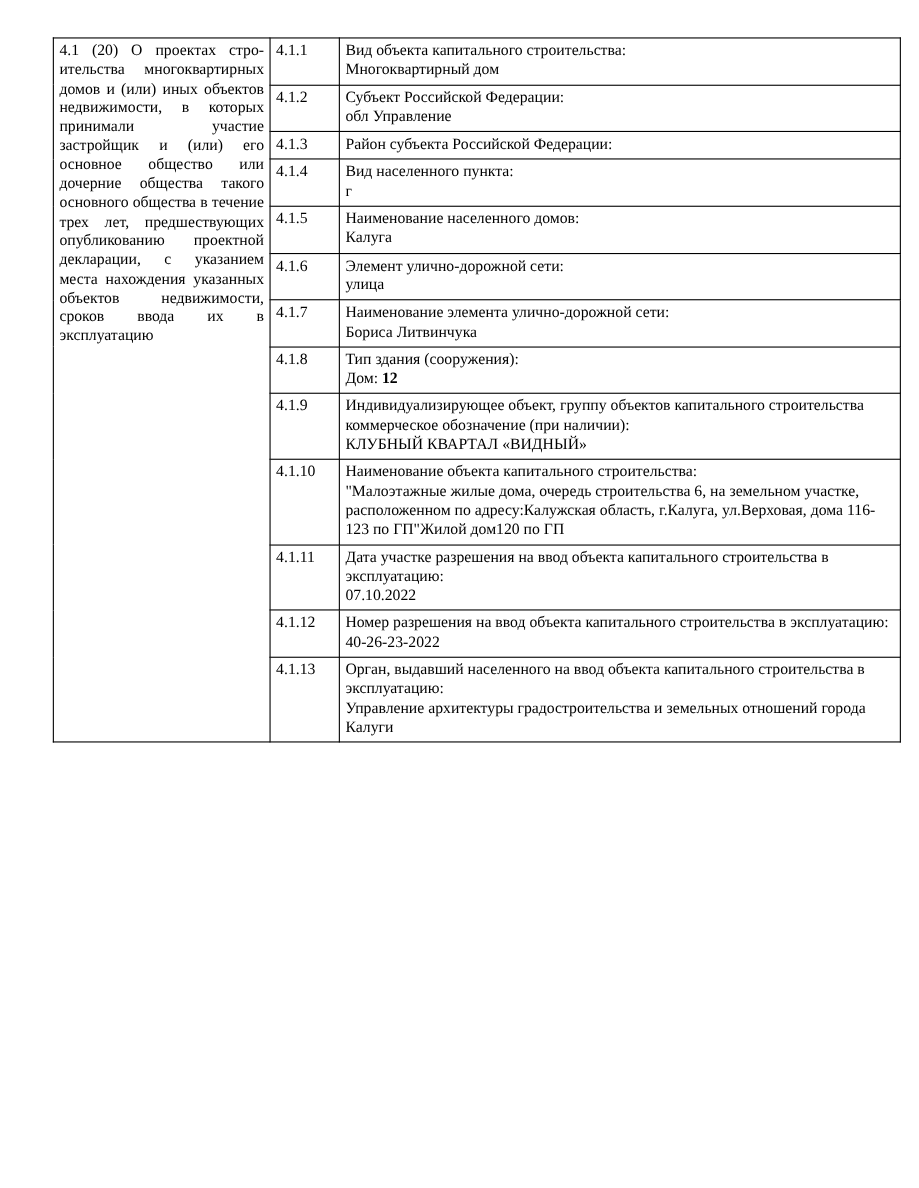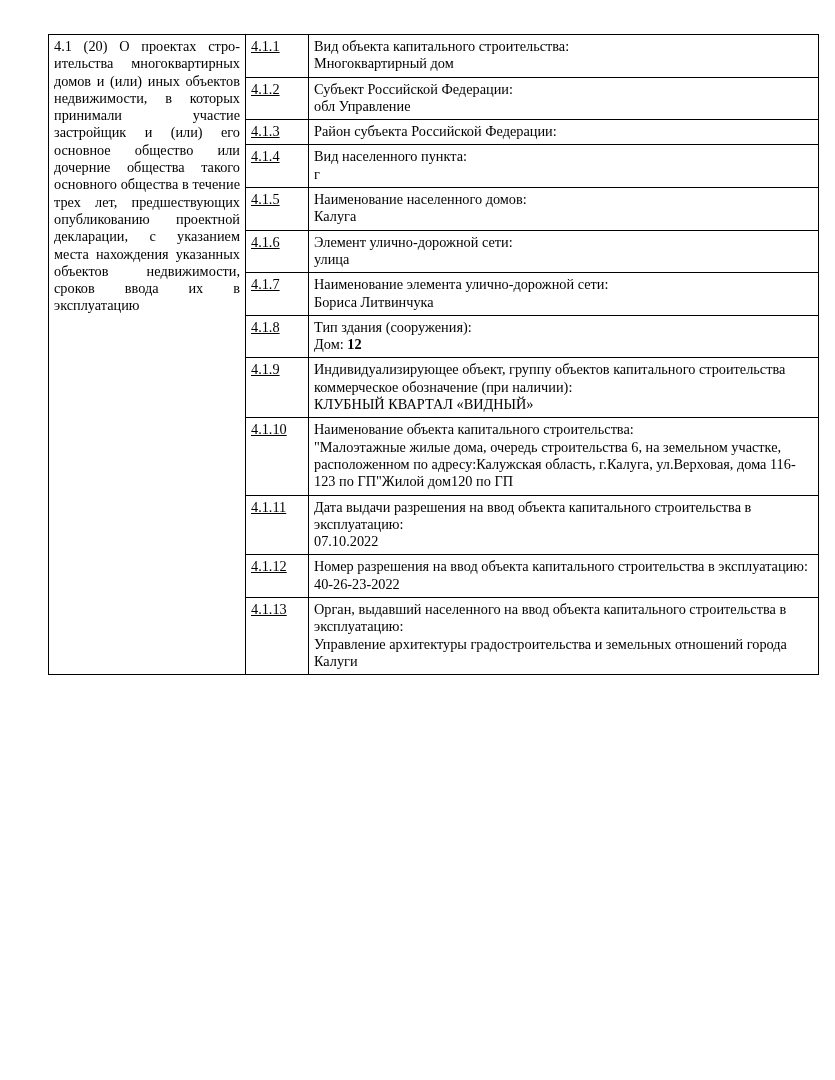--- a/index.html
+++ b/index.html
@@ -36,21 +36,20 @@
     width: 186px;
     text-align: justify;
     text-justify: inter-word;
     hyphens: manual;
   }
   td.col-num {
     width: 52px;
     text-align: left;
     vertical-align: middle;
     padding-left: 6px;
-    text-decoration: underline;
   }
   td.col-body {
     width: 499px;
   }
   .lbl {
     display: block;
   }
   .val {
     display: block;
     font-weight: normal;
@@ -141,21 +140,21 @@
       <tr>
         <td class="col-num num-mid">4.1.10</td>
         <td class="col-body">
           <span class="lbl">Наименование объекта капитального строительства:</span>
           <span class="val">"Малоэтажные жилые дома, очередь строительства 6, на земель­ном участке, расположенном по адресу:Калужская область, г.Ка­луга, ул.Верховая, дома 116-123 по ГП"Жилой дом120 по ГП</span>
         </td>
       </tr>
       <tr>
         <td class="col-num num-mid">4.1.11</td>
         <td class="col-body">
-          <span class="lbl">Дата выдачи разрешения на ввод объекта капитального строительства в эксплуатацию:</span>
+          <span class="lbl">Дата участке разрешения на ввод объекта капитального строительства в эксплуатацию:</span>
           <span class="val">07.10.2022</span>
         </td>
       </tr>
       <tr>
         <td class="col-num num-mid">4.1.12</td>
         <td class="col-body">
           <span class="lbl">Номер разрешения на ввод объекта капитального строительства в экс­плуатацию:</span>
           <span class="val">40-26-23-2022</span>
         </td>
       </tr>

